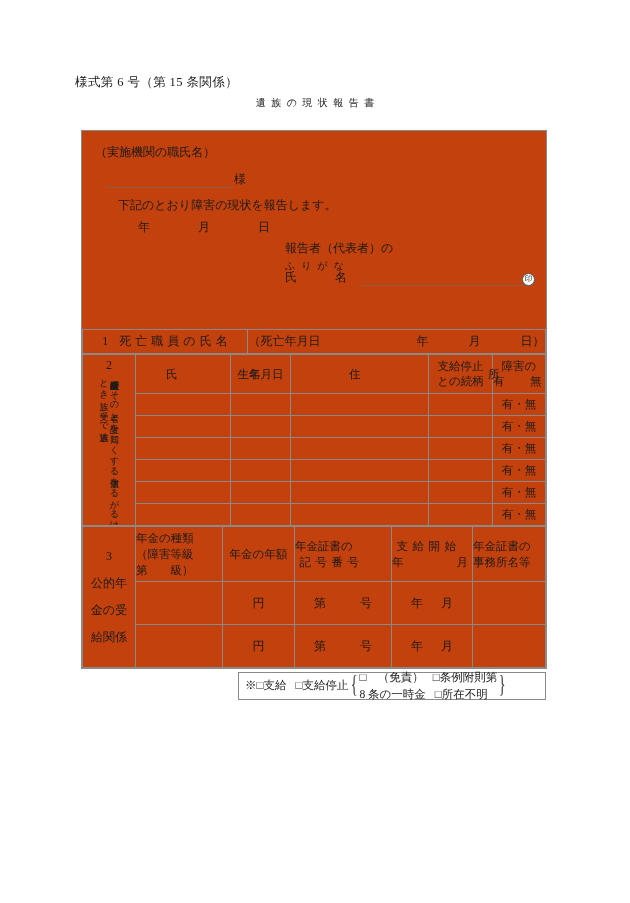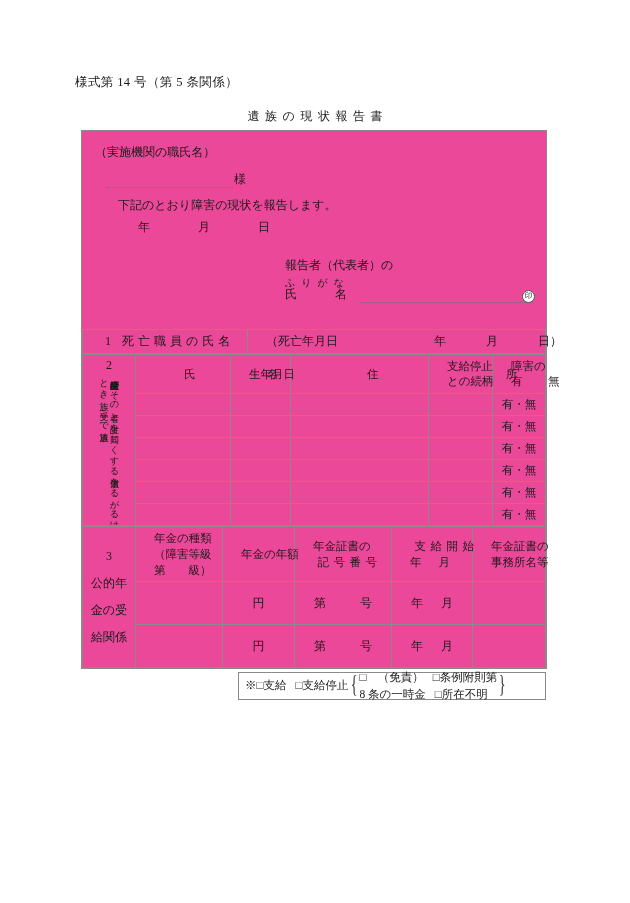--- a/index.html
+++ b/index.html
@@ -29,37 +29,37 @@
     left: 75px;
     top: 74px;
     font-size: 12.5px;
     letter-spacing: 0.4px;
     white-space: nowrap;
   }
   .doc-title {
     position: absolute;
     left: 0;
     right: 0;
-    top: 108px;
+    top: 96px;
     text-align: center;
-    font-size: 12px;
+    font-size: 10px;
     letter-spacing: 5.5px;
     text-indent: 5.5px;
     white-space: nowrap;
   }
 
   
   .frame {
     position: absolute;
     left: 81px;
     top: 130px;
     width: 466px;
     border: 1px solid #8a8a8a;
     box-sizing: border-box;
-    background: #ec4899;
+    background: #c2410c;
   }
 
   
   .addr-block {
     position: relative;
     height: 198px;
     box-sizing: border-box;
     font-size: 12px;
   }
   .org-label {
@@ -96,21 +96,21 @@
     position: absolute;
     left: 56px;
     top: 88px;
     letter-spacing: 18px;
     white-space: nowrap;
   }
 
   .right-block {
     position: absolute;
     left: 198px;
-    top: 127px;
+    top: 110px;
     width: 255px;
   }
   .rb-row {
     display: flex;
     align-items: flex-end;
     white-space: nowrap;
     margin-bottom: 3px;
     height: 16px;
   }
   .rb-row.reporter-of { padding-left: 5px; }
@@ -168,21 +168,21 @@
     table-layout: fixed;
   }
   table.grid td {
     border: 1px solid #8a8a8a;
     padding: 0;
     vertical-align: middle;
     text-align: center;
   }
   .grid-top td { border-top: none; }
 
-  .cell-pad { padding: 3px 18px; }
+  .cell-pad { padding: 3px 0; }
 
   
   .r1-label {
     letter-spacing: 4px;
     text-indent: 4px;
     white-space: nowrap;
     font-size: 12px;
   }
   .r1-value {
     white-space: nowrap;
@@ -283,21 +283,21 @@
   }
   .brace.left  { left: -2px; }
   .brace.right { right: -2px; }
   .bg-line { white-space: nowrap; height: 17px; display:flex; align-items:center; }
 </style>
 </head>
 <body>
 
 <div class="page">
 
-  <div class="form-no">様式第 14 号（第 5 条関係）</div>
+  <div class="form-no">様式第 6 号（第 15 条関係）</div>
   <div class="doc-title">遺族の現状報告書</div>
 
   <div class="frame">
 
     <div class="addr-block">
 
       <div class="org-label">（実施機関の職氏名）</div>
 
       <div class="sama-line">
         <span class="dots"></span>

